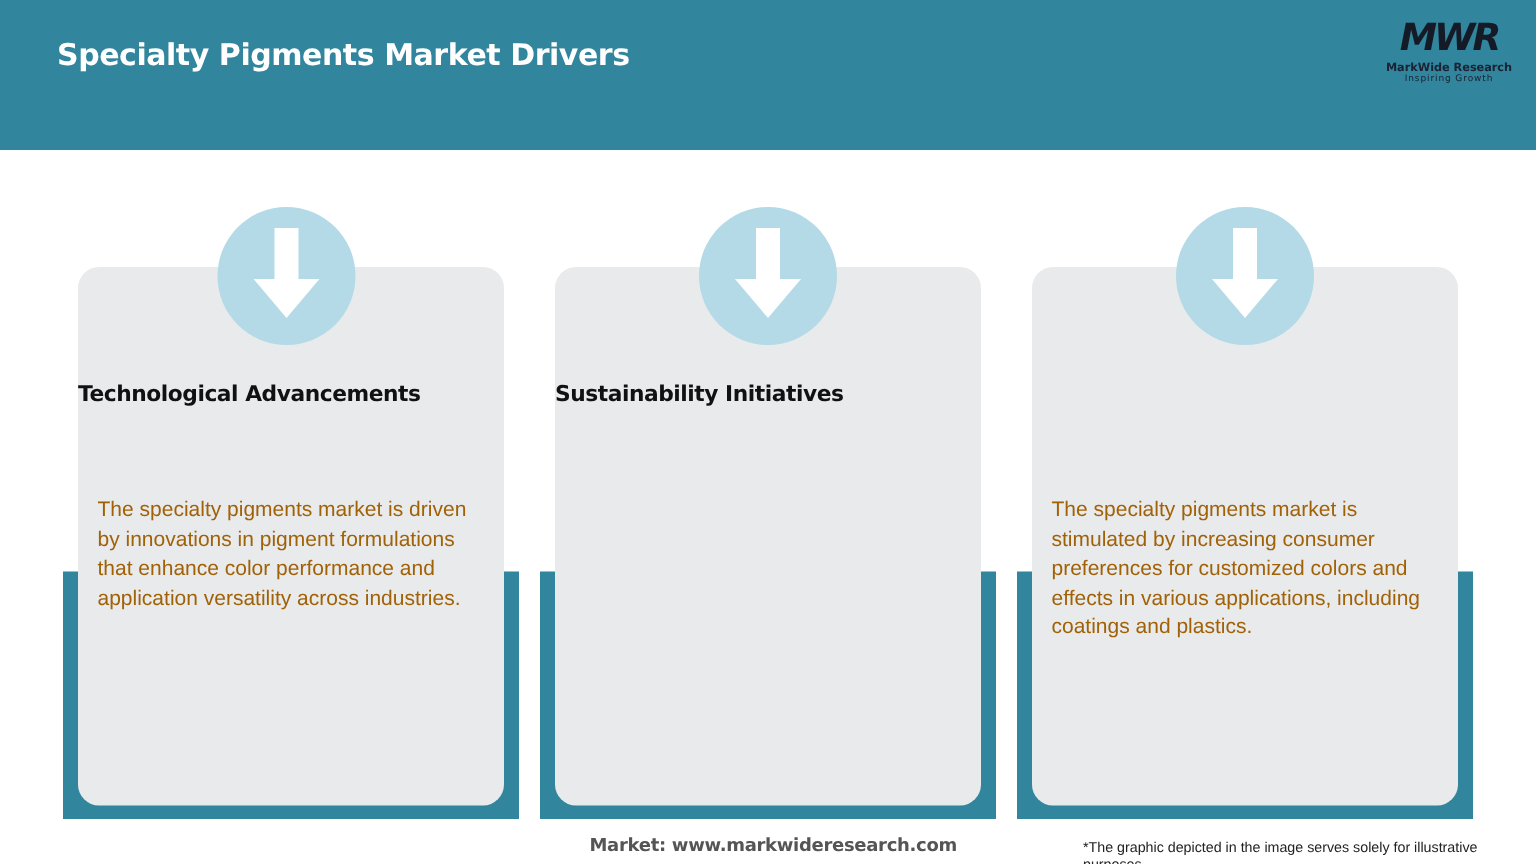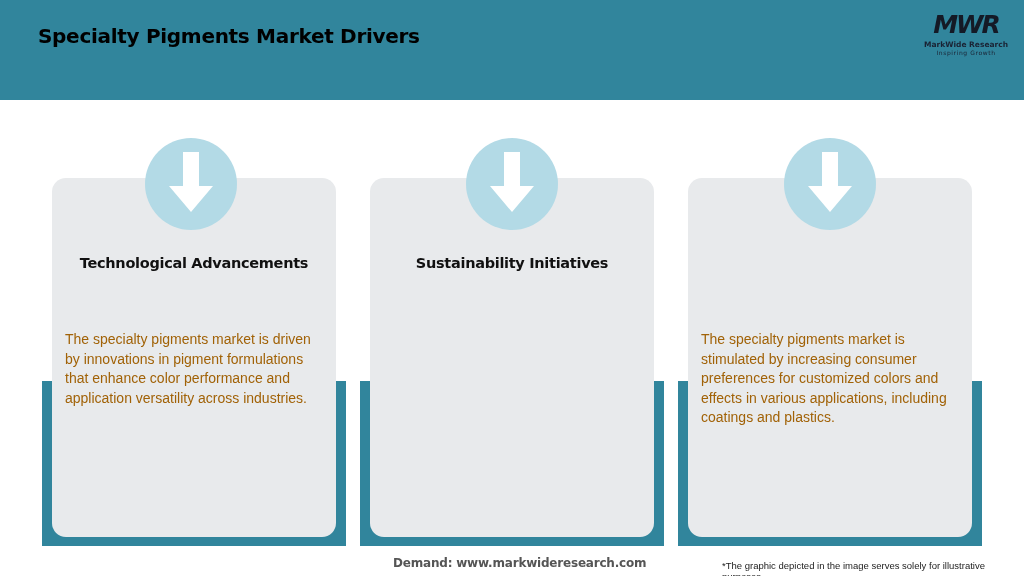--- a/index.html
+++ b/index.html
@@ -1,27 +1,27 @@
 <!DOCTYPE html>
 <html><head>
 <meta charset="utf-8">
 <style>
   html, body { margin:0; padding:0; }
   body { width:1024px; height:576px; position:relative; overflow:hidden; background:#ffffff; font-family:"Liberation Sans", sans-serif; }
   .header { position:absolute; left:0; top:0; width:1024px; height:100px; background:#31859c; }
-  .title { position:absolute; left:38px; top:24px; color:#000000; font-family:"DejaVu Sans", sans-serif; font-weight:bold; font-size:20px; letter-spacing:-0.3px; }
+  .title { position:absolute; left:38px; top:24px; color:#ffffff; font-family:"DejaVu Sans", sans-serif; font-weight:bold; font-size:20px; letter-spacing:-0.3px; }
   .logo { position:absolute; left:920px; top:10px; width:92px; text-align:center; color:#1a1f2e; }
   .logo-mark { font-family:"DejaVu Sans", sans-serif; font-weight:bold; font-style:italic; font-size:25px; letter-spacing:-2px; line-height:30px; color:#141a26; }
   .logo-name { font-family:"DejaVu Sans", sans-serif; font-weight:bold; font-size:7.5px; line-height:9px; color:#1a2233; }
   .logo-tag { font-family:"DejaVu Sans", sans-serif; font-size:6px; letter-spacing:0.6px; line-height:7px; color:#1a2233; }
   .backing { position:absolute; top:381px; width:304px; height:165px; background:#31859c; }
   .card { position:absolute; top:178px; width:284px; height:359px; background:#e8eaec; border-radius:14px; }
   .circle { position:absolute; width:92px; height:92px; border-radius:50%; background:#b3dae6; }
   .circle svg { position:absolute; left:22px; top:14px; }
-  .card-title { position:absolute; left:0; top:72px; width:284px; text-align:center; font-family:"DejaVu Sans", sans-serif; font-weight:bold; font-size:14.5px; line-height:22px; color:#111111; letter-spacing:-0.3px; }
+  .card-title { position:absolute; left:0; top:72px; width:284px; text-align:left; font-family:"DejaVu Sans", sans-serif; font-weight:bold; font-size:14.5px; line-height:22px; color:#111111; letter-spacing:-0.3px; }
   .card-body { position:absolute; left:13px; width:262px; font-family:"Liberation Sans", sans-serif; font-size:14px; line-height:19.5px; color:#a16207; }
   .source { position:absolute; left:393px; top:556px; font-family:"DejaVu Sans", sans-serif; font-weight:bold; font-size:12px; color:#555555; letter-spacing:-0.2px; }
   .disclaimer { position:absolute; left:722px; top:560px; font-family:"Liberation Sans", sans-serif; font-size:9.5px; color:#222222; }
 </style>
 </head>
 <body>
 
 <div class="header">
   <div class="title">Specialty Pigments Market Drivers</div>
   <div class="logo">
@@ -57,14 +57,14 @@
   <svg width="48" height="62" viewBox="0 0 48 62">
       <polygon points="16,0 32,0 32,34 46,34 24,60 2,34 16,34" fill="#ffffff"></polygon>
     </svg>
 </div>
 <div class="circle" style="left:784px; top:138px;">
   <svg width="48" height="62" viewBox="0 0 48 62">
       <polygon points="16,0 32,0 32,34 46,34 24,60 2,34 16,34" fill="#ffffff"></polygon>
     </svg>
 </div>
 
-<div class="source">Demand: www.markwideresearch.com</div>
+<div class="source">Market: www.markwideresearch.com</div>
 <div class="disclaimer">*The graphic depicted in the image serves solely for illustrative purposes</div>
 
 </body></html>

